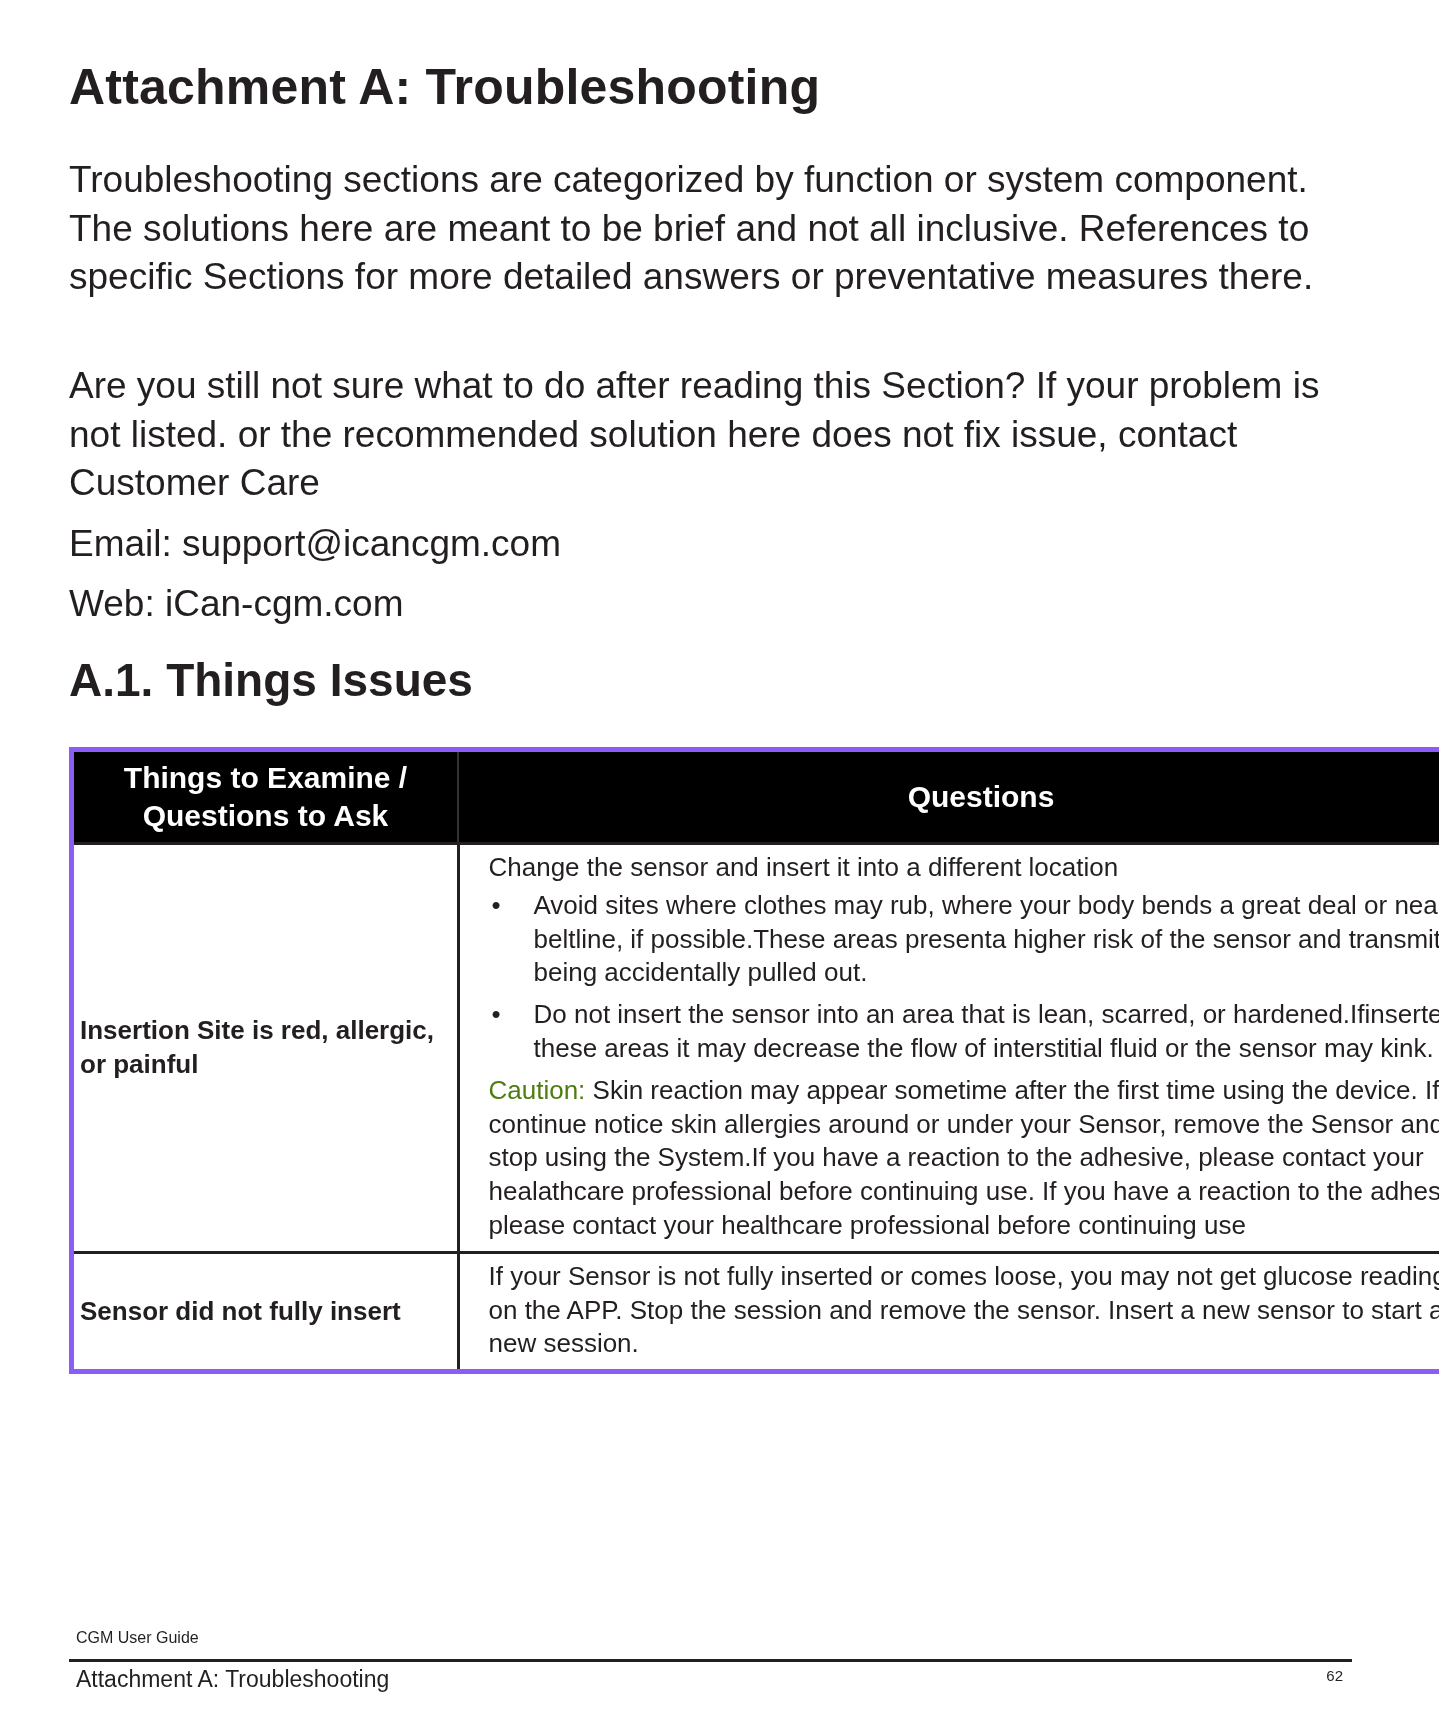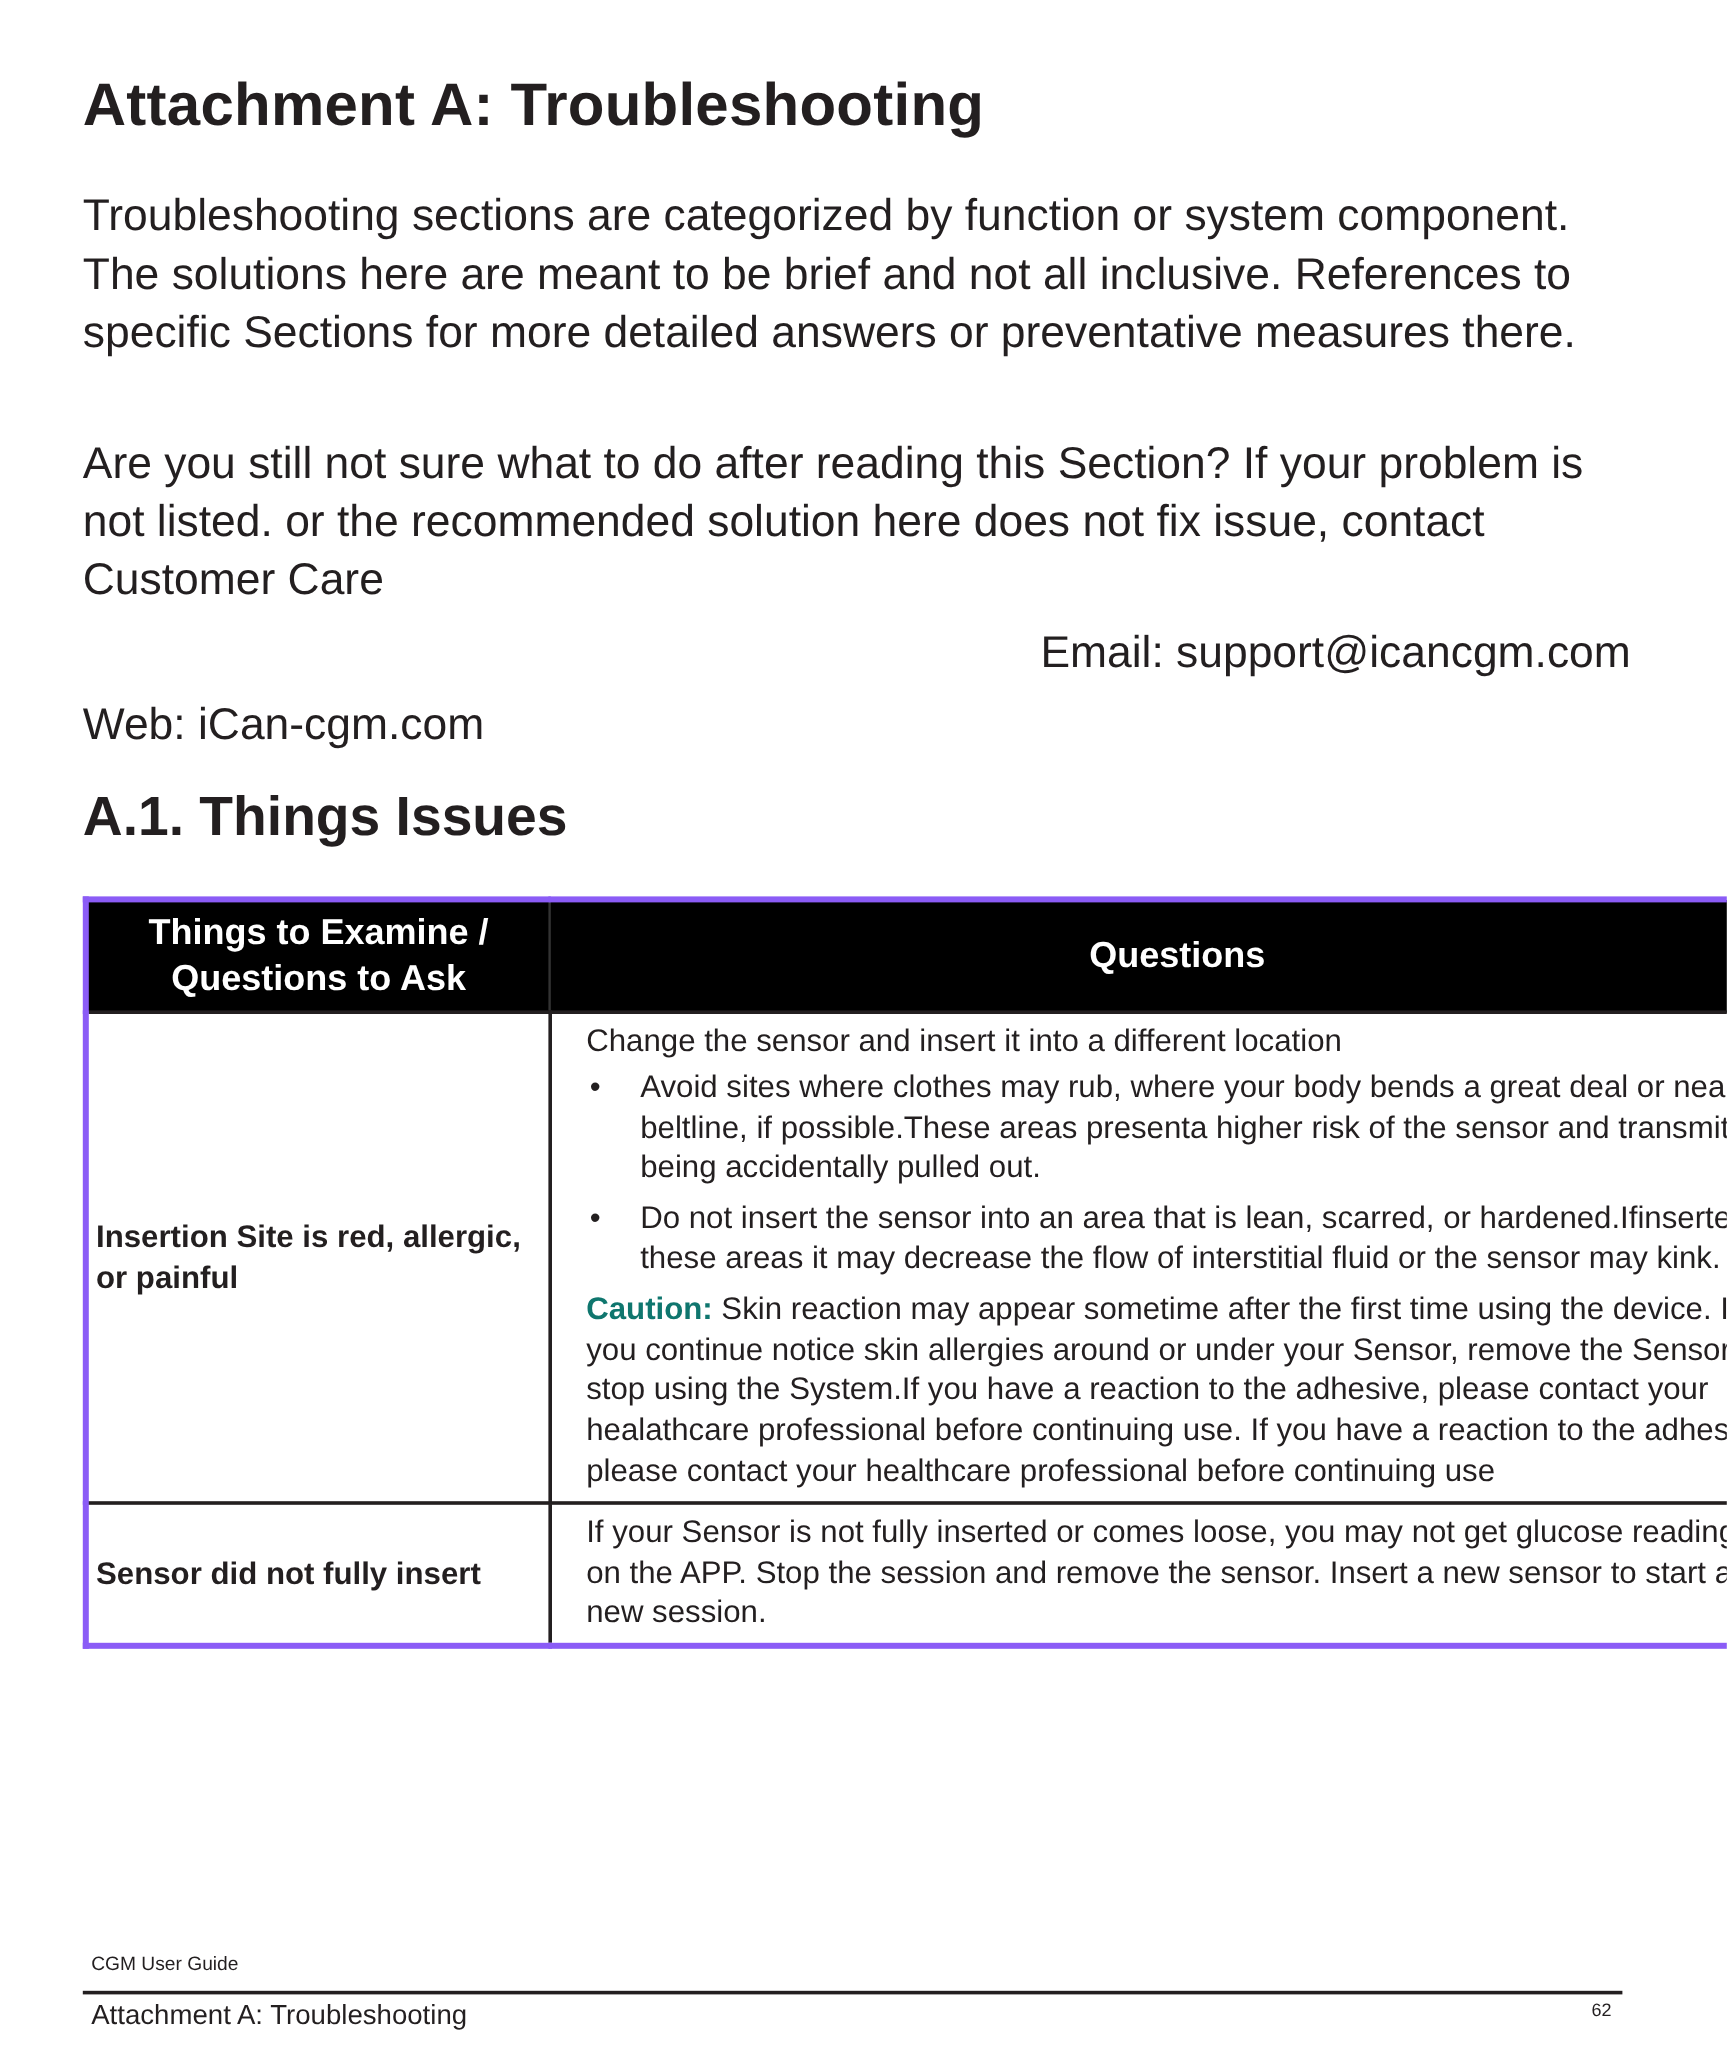--- a/index.html
+++ b/index.html
@@ -33,21 +33,21 @@
     }
     .p {
       position: absolute;
       left: 0;
       font-size: 37px;
       line-height: 48.5px;
       width: 1290px;
     }
     .p1 { top: 156px; }
     .p2 { top: 362px; }
-    .p3 { top: 520px; text-align: right; }
+    .p3 { top: 520px; }
     .p4 { top: 580px; }
     .h2 {
       position: absolute;
       left: 0;
       top: 657px;
       font-size: 46px;
       font-weight: bold;
       line-height: 1;
       white-space: nowrap;
     }
@@ -94,22 +94,22 @@
       position: relative;
       padding-left: 45px;
       margin-bottom: 8px;
     }
     ul.bul li .dot {
       position: absolute;
       left: 3px;
       top: 0;
     }
     .caution-label {
-      color: #0f766e;
-      font-weight: bold;
+      color: #4d7c0f;
+      font-weight: normal;
     }
     .footer-top {
       position: absolute;
       left: 7px;
       top: 1630px;
       font-size: 16px;
       line-height: 1;
       white-space: nowrap;
     }
     .footer-rule {

